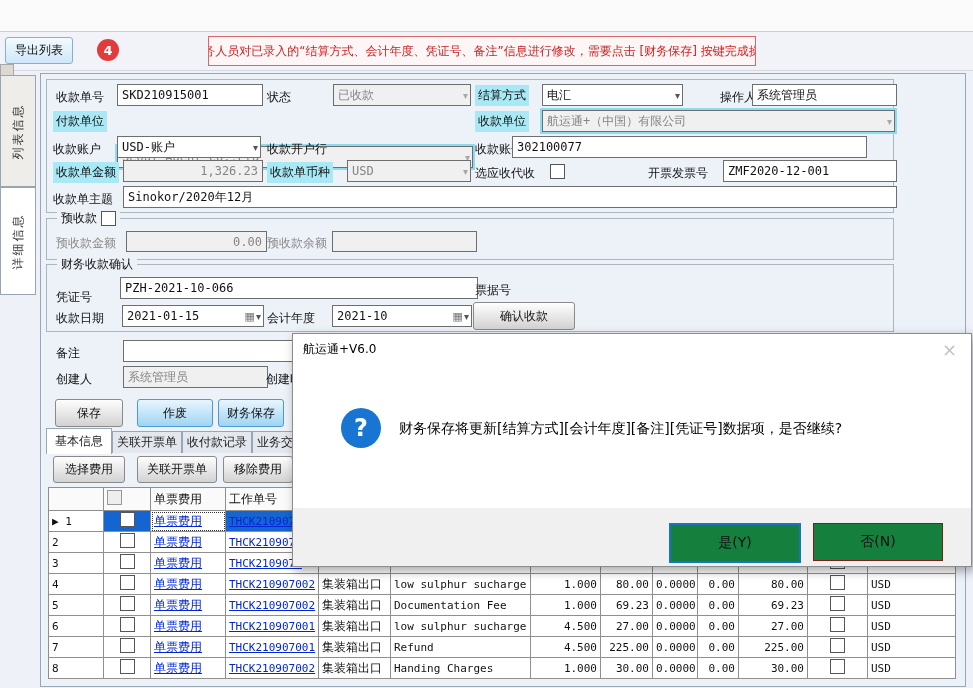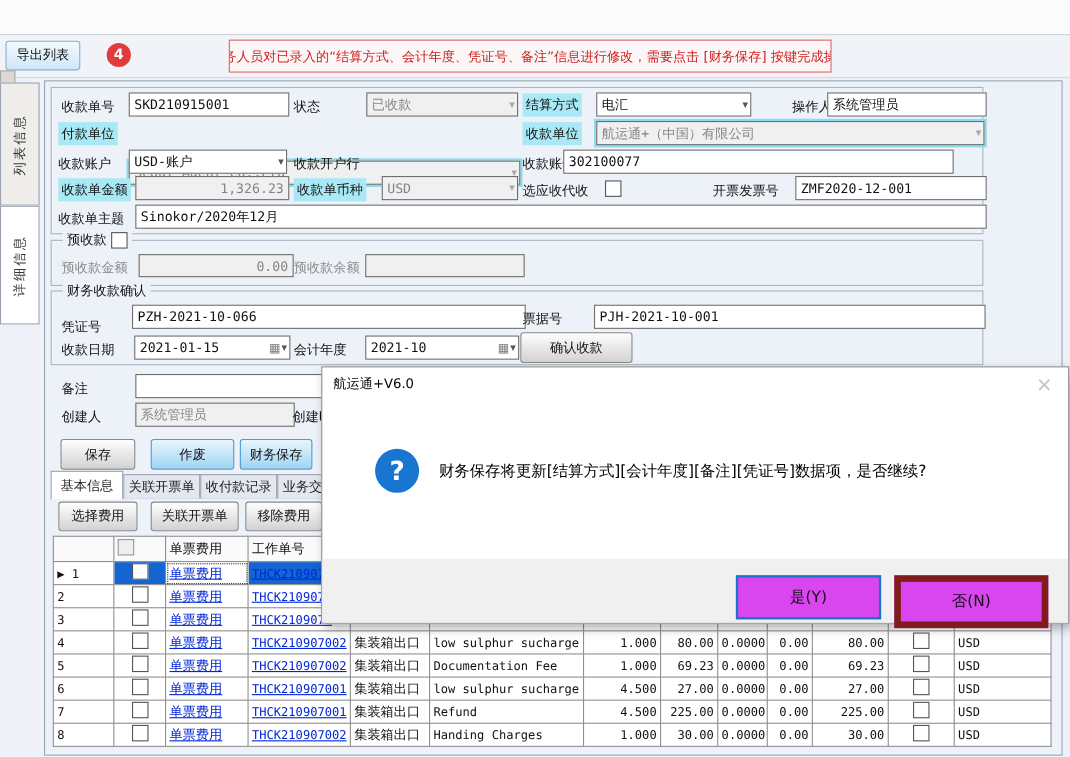--- a/index.html
+++ b/index.html
@@ -66,23 +66,23 @@
   
   .dialog{left:292px;top:333px;width:678px;height:232px;background:#fff;border:1px solid #8c8c8c;
     box-shadow:3px 4px 10px rgba(0,0,0,0.35);z-index:10;}
   .dlg-title{position:absolute;left:10px;top:7px;font-size:12px;color:#000;}
   .dlg-close{position:absolute;right:14px;top:5px;font-size:18px;color:#c3c3c3;}
   .dlg-icon{position:absolute;left:48px;top:74px;width:40px;height:40px;border-radius:50%;background:#1876d2;
     color:#fff;display:flex;align-items:center;justify-content:center;font-size:24px;font-weight:bold;}
   .dlg-msg{position:absolute;left:106px;top:86px;width:548px;font-size:14px;color:#000;}
   .dlg-btnbar{position:absolute;left:0;top:174px;width:678px;height:58px;background:#f0f0f0;}
   .dlg-btn{position:absolute;top:15px;width:128px;height:36px;display:flex;align-items:center;justify-content:center;
-    font-size:14px;background:#d946ef;}
+    font-size:14px;background:#15803d;}
   .dlg-btn.yes{left:376px;border:2px solid #1673c6;}
-  .dlg-btn.no{left:520px;border:6px solid #7f1d1d;}
+  .dlg-btn.no{left:520px;border:1px solid #7f1d1d;}
 </style>
 </head>
 <body>
 
 <div id="screen">
 
   <div class="abs band-top"></div>
   <div class="abs band-toolbar"></div>
   <div class="abs btn-export btn">导出列表</div>
   <div class="abs badge">4</div>
@@ -162,21 +162,20 @@
   <div class="abs input dis" style="left:332px;top:231px;width:135px;height:19px;"></div>
 
   <div class="abs groupbox" style="left:46px;top:264px;width:846px;height:66px;">
     <div class="gb-legend">
         <span>财务收款确认</span>
       </div>
   </div>
   <div class="abs lbl" style="left:56px;top:289px;">凭证号</div>
   <div class="abs input" style="left:120px;top:277px;width:348px;height:20px;">PZH-2021-10-066</div>
   <div class="abs lbl" style="left:475px;top:282px;">票据号</div>
-  <div class="abs input" style="left:540px;top:277px;width:346px;height:20px;">PJH-2021-10-001</div>
   <div class="abs lbl" style="left:56px;top:310px;">收款日期</div>
   <div class="abs combo" style="left:122px;top:305px;width:134px;height:20px;">
       <span class="val">2021-01-15</span>
       <span class="dateico">▦</span>
       <span class="arr">▾</span>
     </div>
   <div class="abs lbl" style="left:267px;top:310px;">会计年度</div>
   <div class="abs combo" style="left:332px;top:305px;width:132px;height:20px;">
       <span class="val">2021-10</span>
       <span class="dateico">▦</span>

